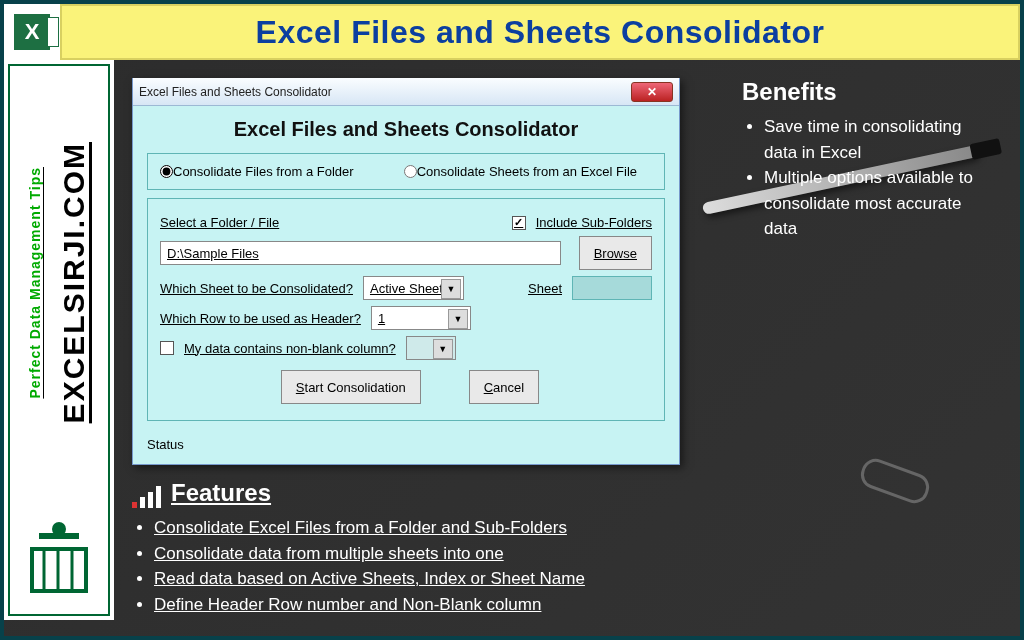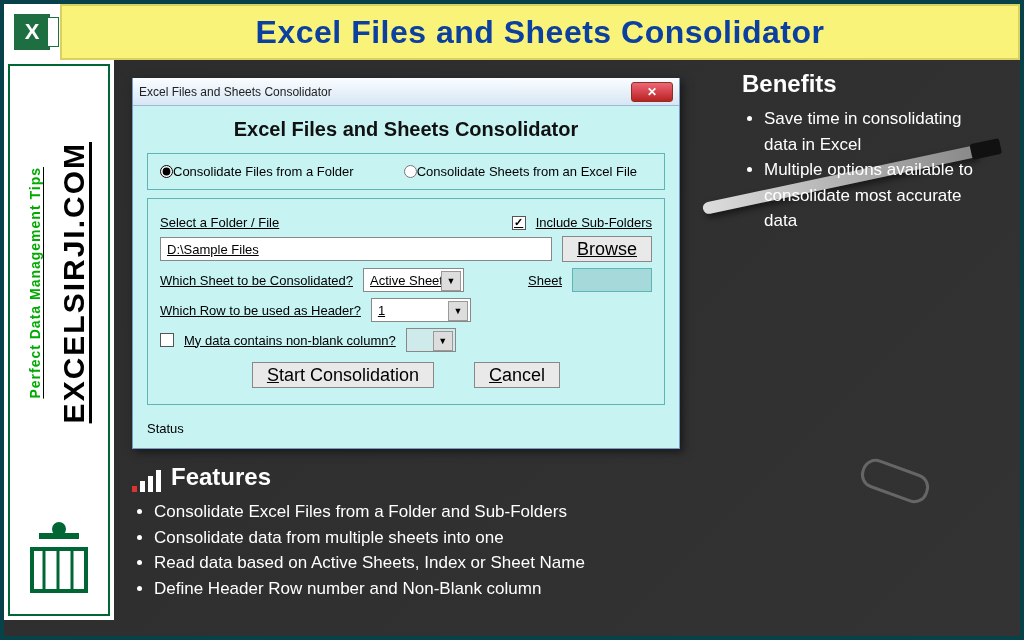--- a/index.html
+++ b/index.html
@@ -31,34 +31,34 @@
 .closebtn { width:42px; height:20px; background:linear-gradient(#e67,#b22); border:1px solid #832; border-radius:3px; color:#fff; display:flex; align-items:center; justify-content:center; font-size:12px; font-weight:bold;}
 .dlg-body { padding:8px 14px 12px; color:#000; font-size:13px; }
 .dlg-body h2 { text-align:center; font-size:20px; font-weight:600; margin:4px 0 12px; color:#111;}
 .group { border:1px solid #5fb5b5; padding:10px 12px; margin-bottom:8px; }
 .radios { display:flex; gap:50px; }
 .radio { display:flex; align-items:center; }
 .radio input{accent-color:#000;}
 .row { display:flex; align-items:center; gap:10px; margin:6px 0;text-decoration:underline; }
 .row label{white-space:nowrap;}
 .txt { flex:1; height:24px; background:#fff; border:1px solid #888; padding:2px 6px; font-size:13px;}
-.btn { height:26px; padding:0 14px; background:#e9e9e9; border:1px solid #888; font-size:18px; display:inline-flex; align-items:center; cursor:pointer;}
+.btn { height:34px; padding:0 14px; background:#e9e9e9; border:1px solid #888; font-size:13px; display:inline-flex; align-items:center; cursor:pointer;margin-left:8px;}
 .btn .u{text-decoration:underline;}
 .sel { height:24px; background:#fff; border:1px solid #888; padding:0 20px 0 6px; font-size:13px; display:inline-flex; align-items:center; position:relative; min-width:100px;}
 .sel::after{content:"▼"; position:absolute; right:2px; top:2px; width:18px; height:18px; background:#ddd; border:1px solid #999; font-size:9px; display:flex; align-items:center; justify-content:center;}
 .sel.disabled{background:#cfeaea;}
 .sheetbox{width:80px;height:24px;background:#a6dada;border:1px solid #5fb5b5;}
 .chk{width:14px;height:14px;border:1px solid #555;background:#fff;display:inline-flex;align-items:center;justify-content:center;font-size:11px;line-height:1;}
 .chk.checked::before{content:"✓";font-weight:bold;}
 .actions{display:flex;gap:40px;justify-content:center;margin:10px 0 6px;}
 .status{font-size:13px;margin-top:16px;}
-.benefits { position:absolute; right:28px; top:10px; width:250px; }
+.benefits { position:absolute; right:28px; top:18px; width:250px; }
 .benefits h3, .features h3 { font-size:24px; font-weight:600; margin-bottom:8px; }
 .benefits ul, .features ul { list-style:disc; padding-left:22px; line-height:1.5; font-size:17px;}
-.features { margin-top:14px; }
+.features { margin-top:14px;text-decoration:underline; }
 .features .hd{display:flex;align-items:center;gap:10px;}
 .bars{display:flex;align-items:flex-end;gap:3px;height:22px;}
 .bars span{width:5px;background:#fff;}
 .bars span:nth-child(1){height:6px;background:#d33;}
 .bars span:nth-child(2){height:11px;}
 .bars span:nth-child(3){height:16px;}
 .bars span:nth-child(4){height:22px;}
 </style>
 </head>
 <body>

